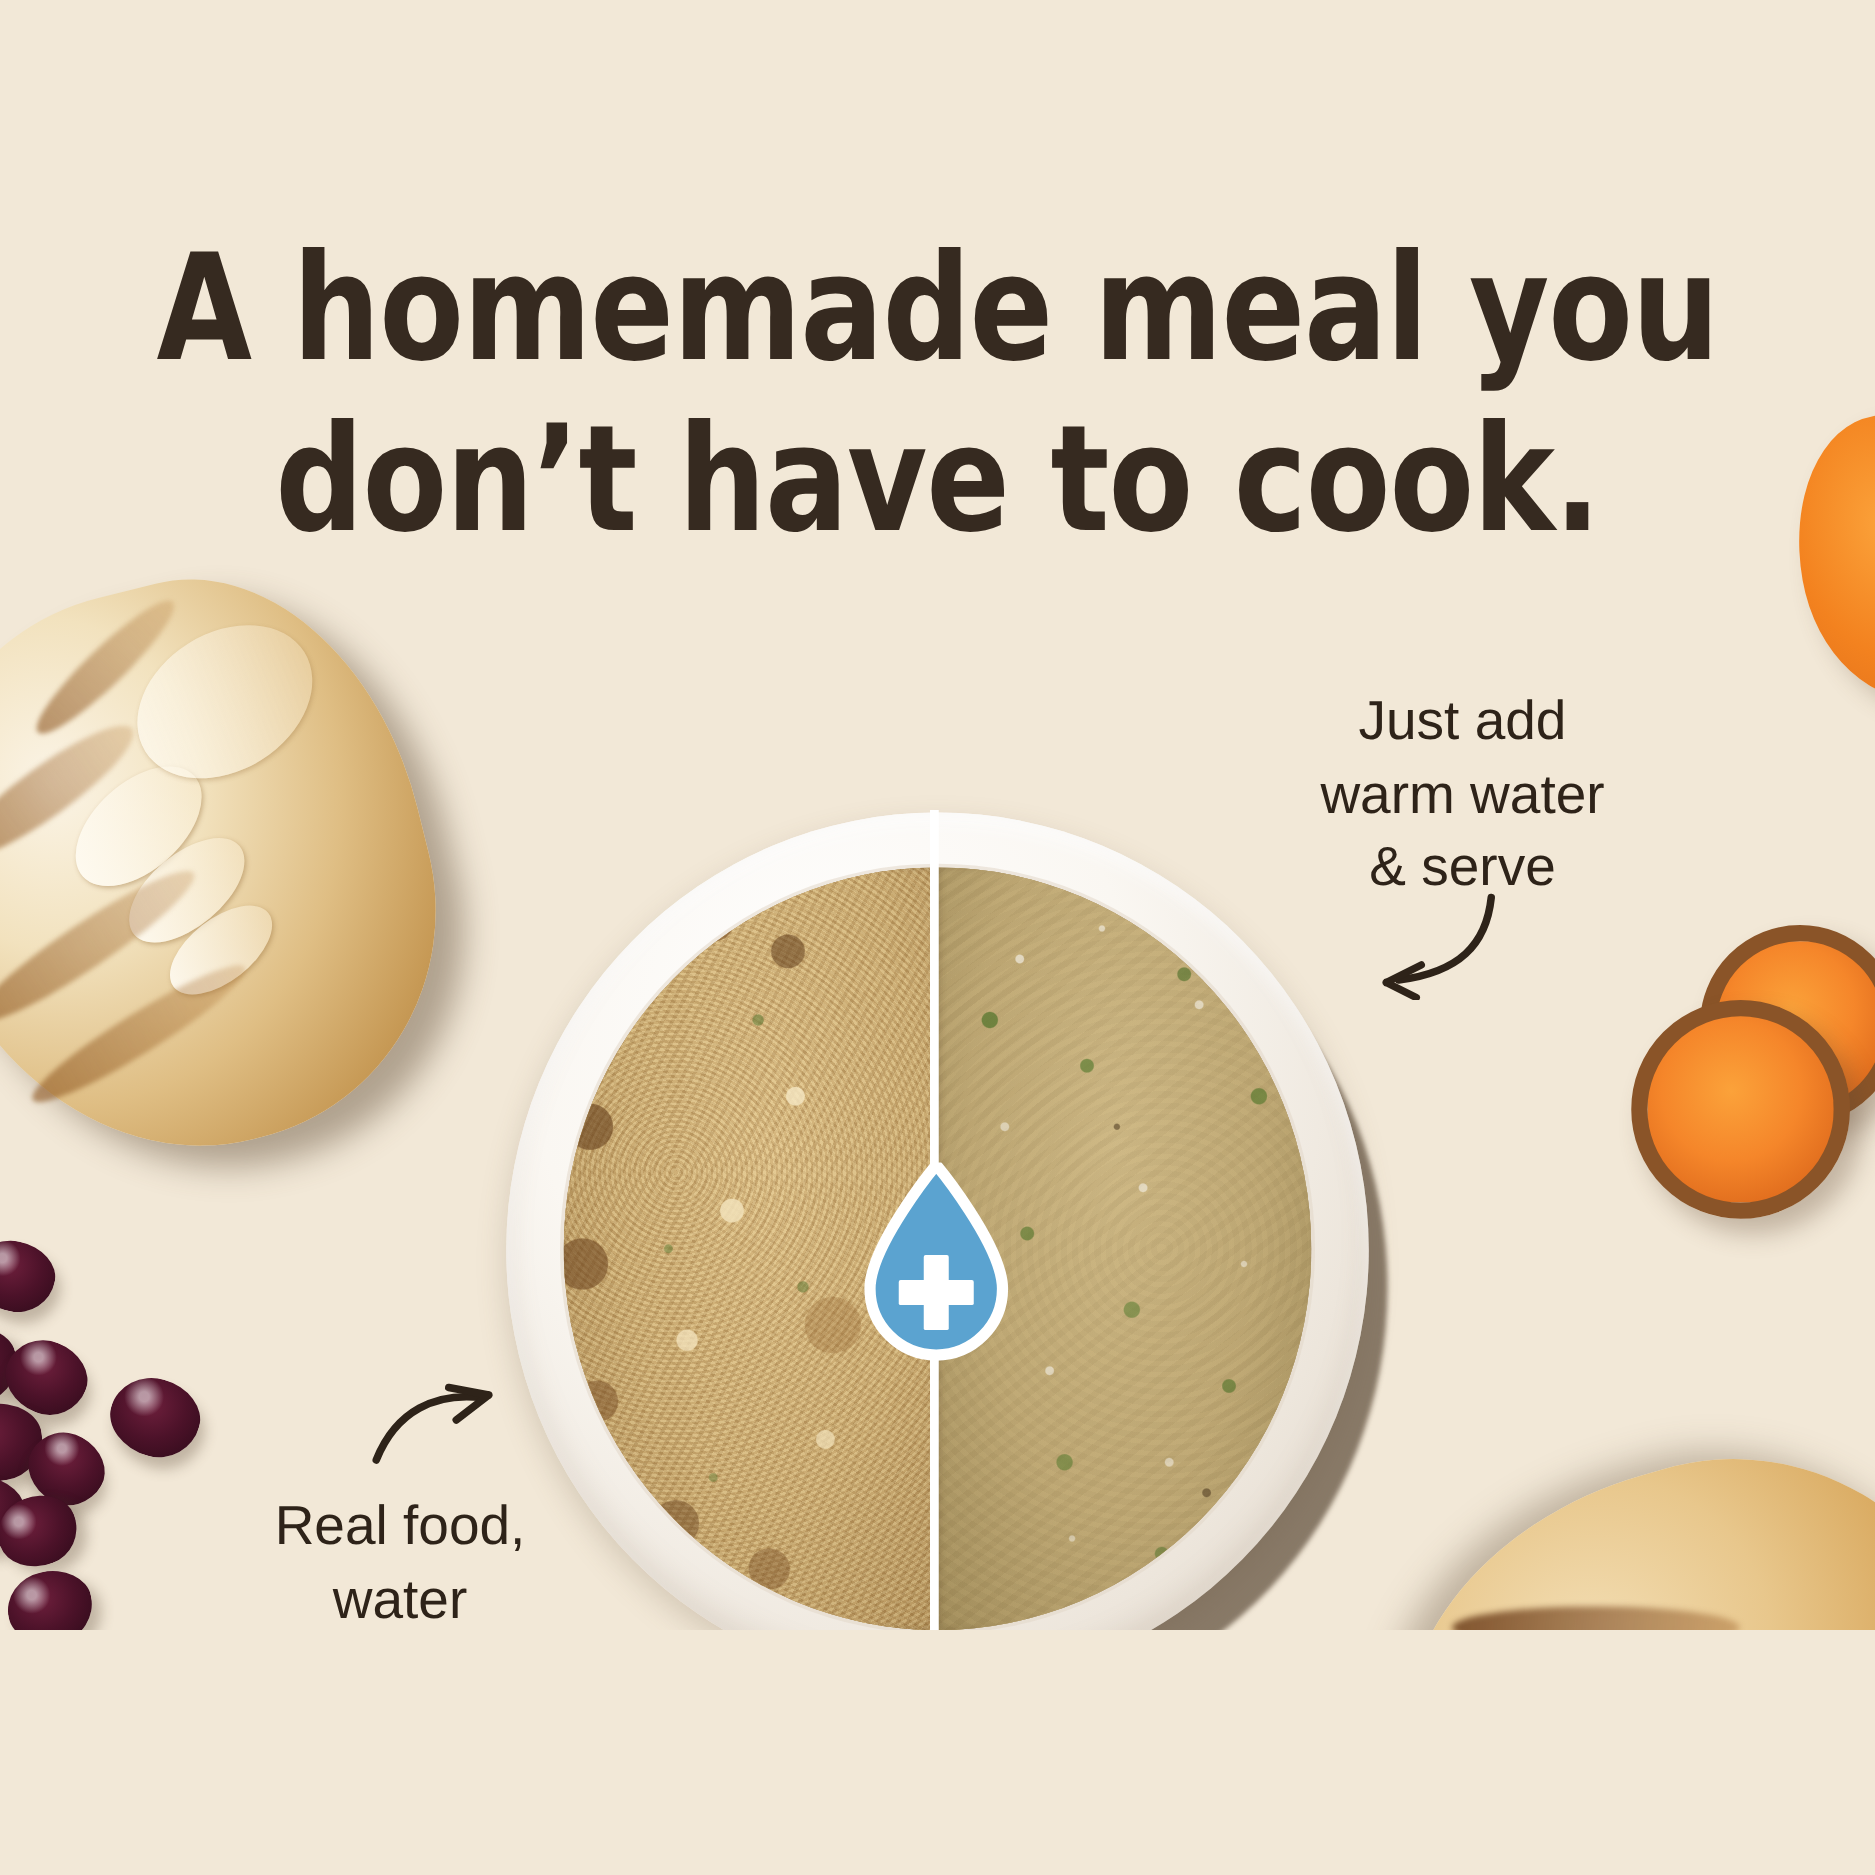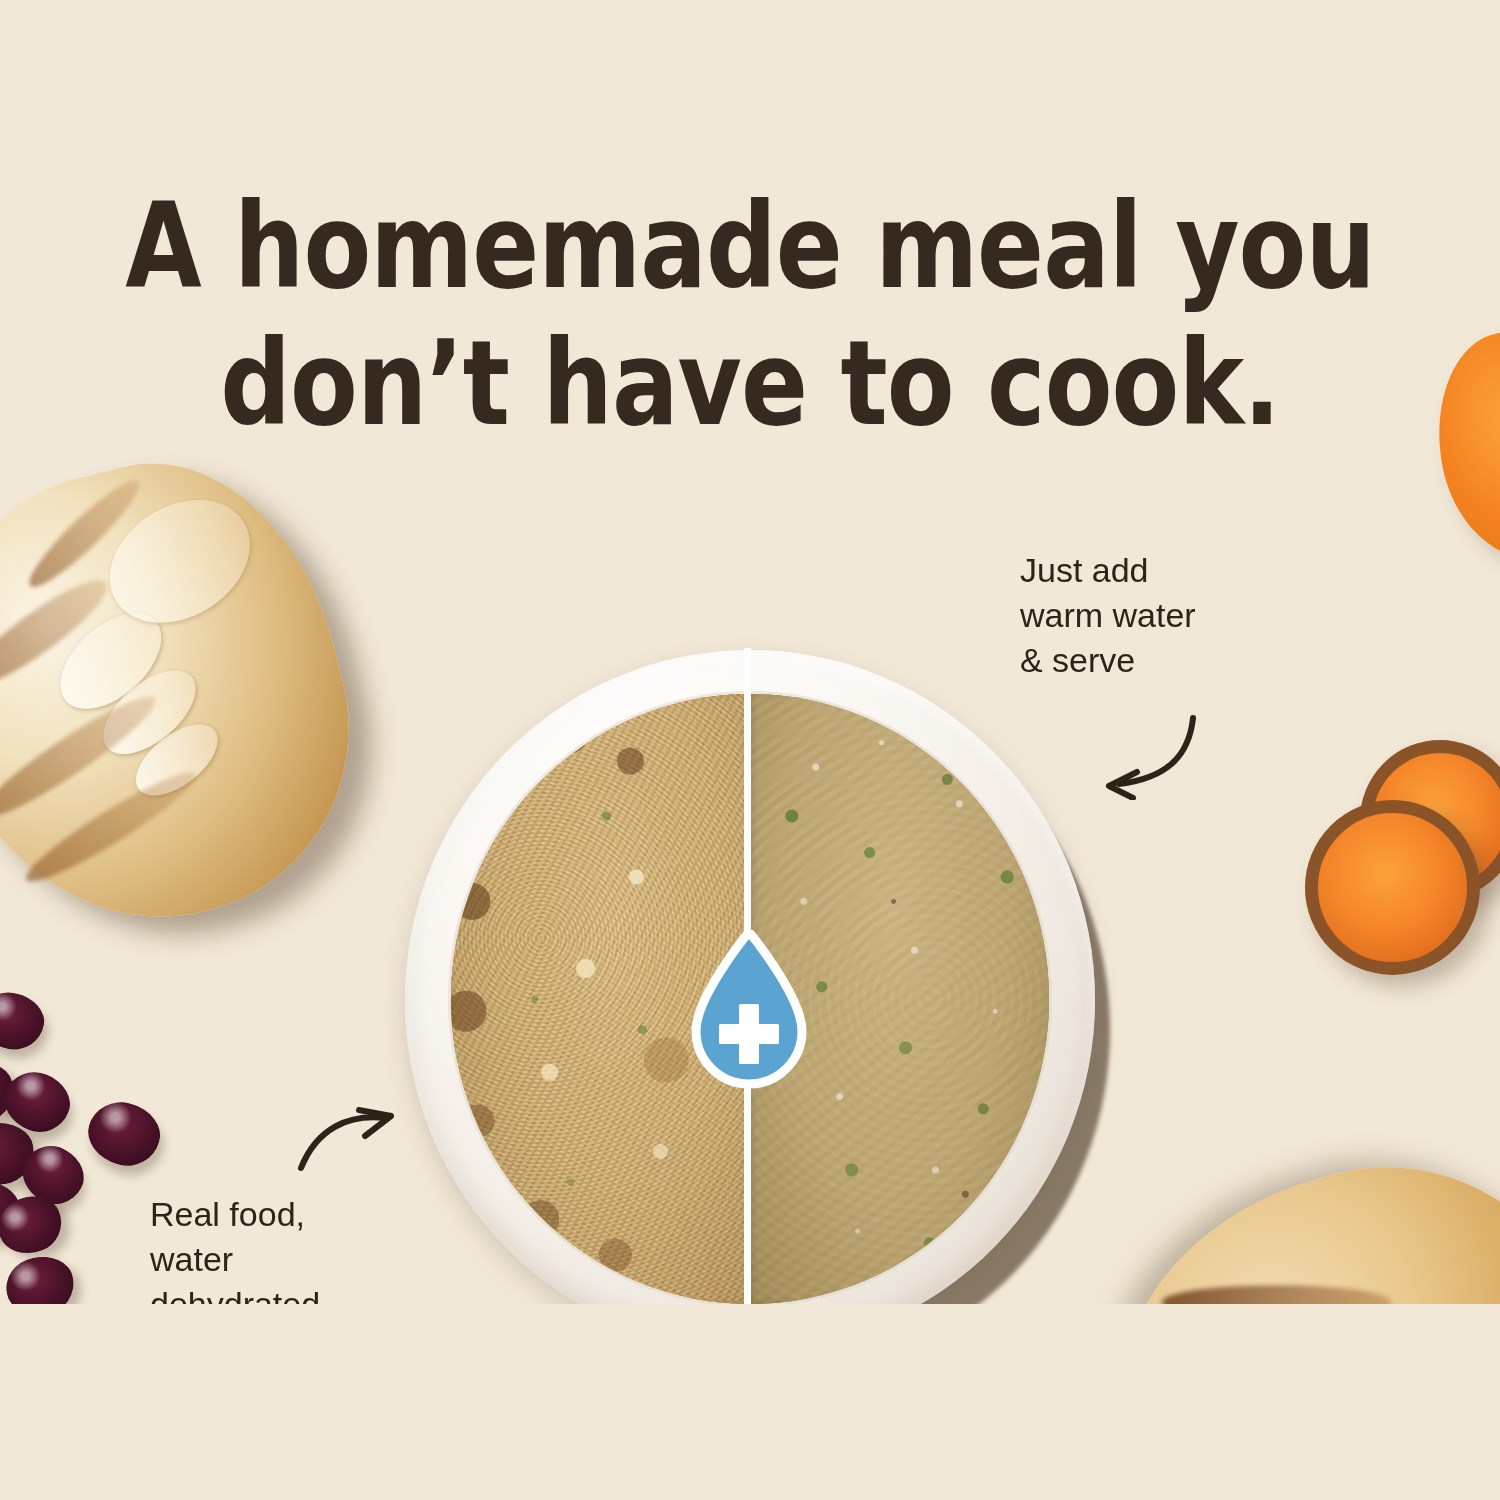--- a/index.html
+++ b/index.html
@@ -36,22 +36,23 @@
     white-space:pre-line;
     z-index:40;
   }
 
   
   .annot {
     position:absolute;
     color:#2E2319;
     font-family:"Liberation Sans","DejaVu Sans",sans-serif;
     font-weight:300;
-    font-size:34px;
+    font-size:44px;
     line-height:1.33;
+    text-align:center;
     white-space:pre-line;
     z-index:45;
   }
   .annot-right { left:1020px; top:548px; width:300px; }
   .annot-left  { left:150px;  top:1192px; width:340px; }
 
   .arrow { position:absolute; z-index:46; }
   .arrow-left  { left:295px; top:1098px; width:110px; height:80px; }
   .arrow-right { left:1085px; top:710px; width:120px; height:90px; }
 

